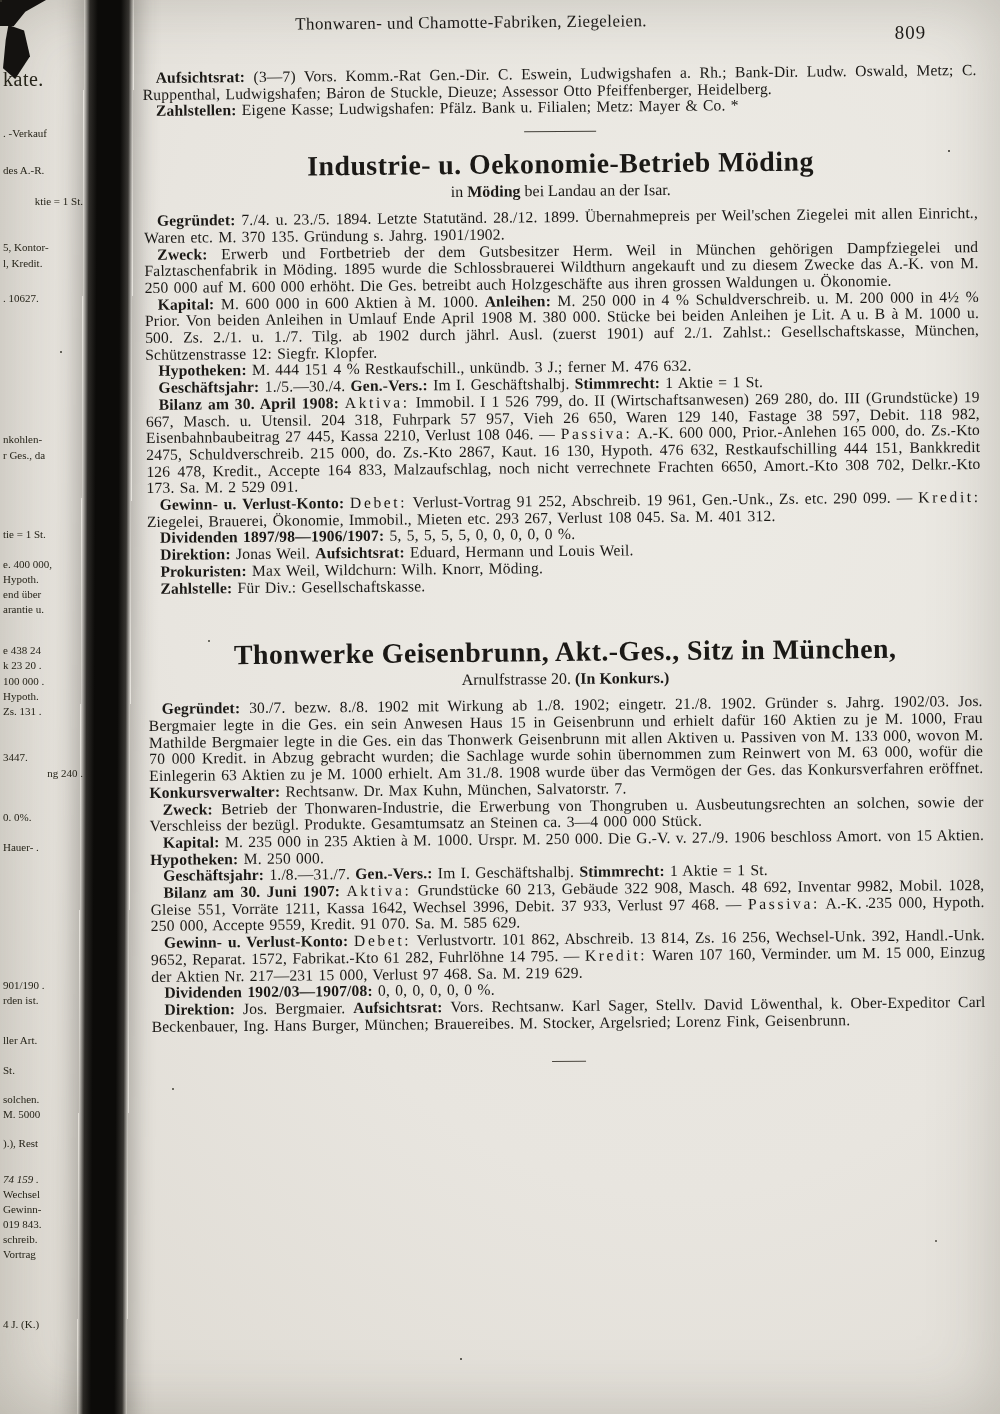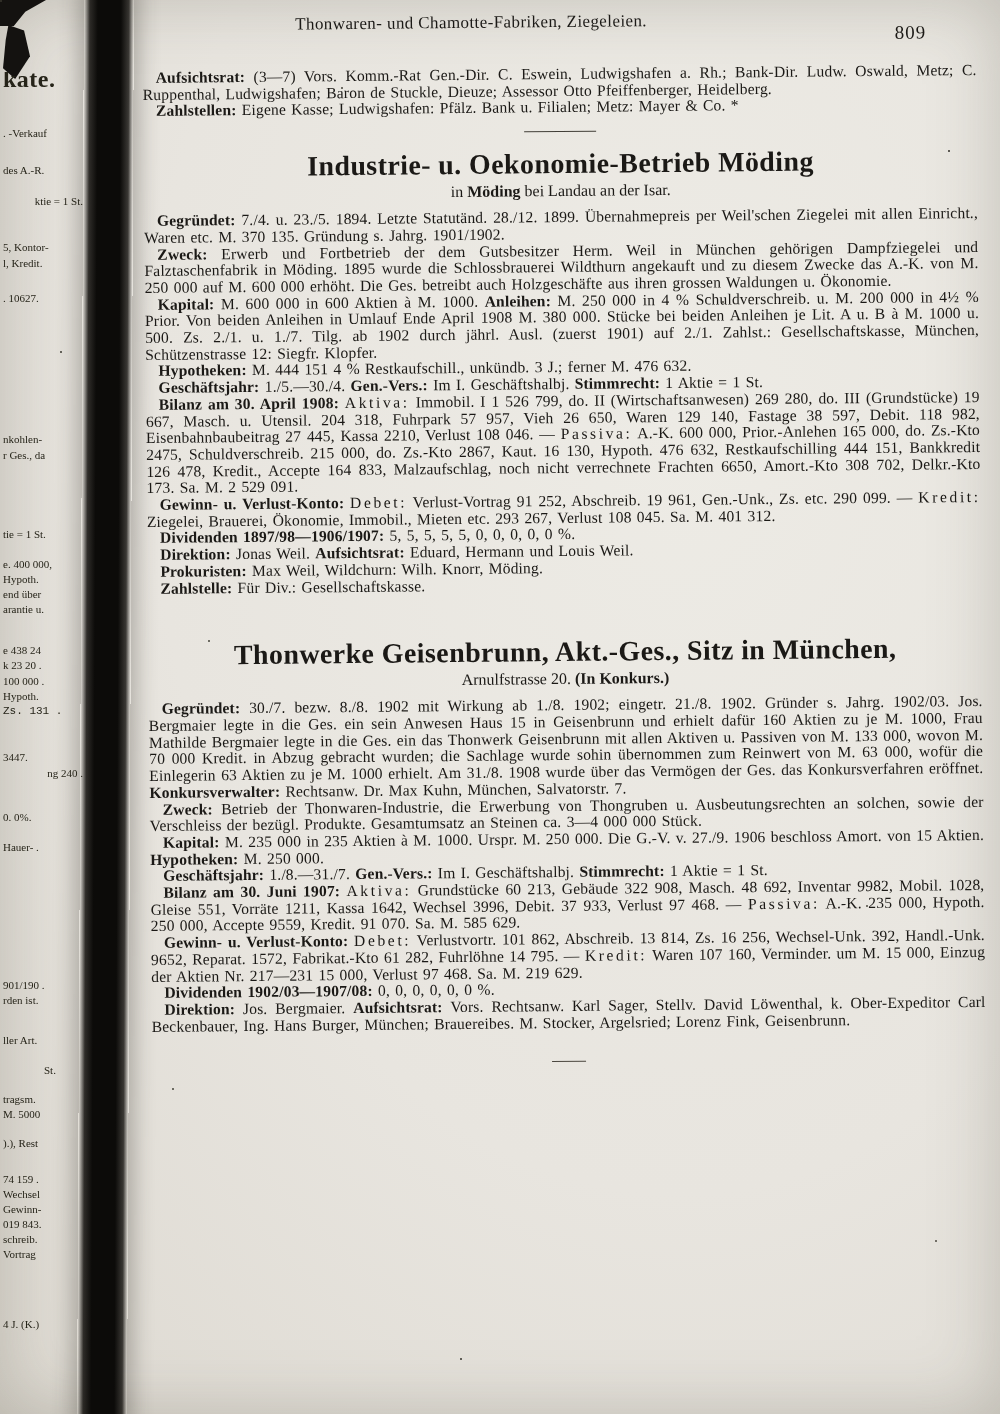--- a/index.html
+++ b/index.html
@@ -39,21 +39,21 @@
     background:#3a382f;
     box-shadow:341px 87px 0 #45433a, 948px 150px 0 #2f2d26, 722px 301px 0 #4b493f,
       208px 640px 0 #45433a, 866px 905px 0 #4b493f, 172px 1088px 0 #45433a,
       60px 351px 0 #3a382f, 935px 1240px 0 #4b493f, 460px 1358px 0 #35332c;}
   
   .margin{position:absolute;inset:0;pointer-events:none;}
   .frag{
     position:absolute;left:3px;width:80px;overflow:hidden;white-space:nowrap;
     font-size:11px;color:#262419;line-height:15px;
   }
-  .frag-big{font-size:24px;font-weight:bold;letter-spacing:.5px;}
+  .frag-big{font-size:20px;font-weight:normal;letter-spacing:.5px;}
   
   .content{
     position:absolute;left:142px;top:16px;width:834px;
     transform:rotate(-.55deg);transform-origin:top left;
     color:var(--ink);
   }
   .pagehead{position:relative;height:22px;margin-bottom:32px;}
   .pagehead-title{
     width:100%;text-align:center;font-size:17px;letter-spacing:.4px;
     transform:translateX(-88px);
@@ -95,33 +95,33 @@
       <div class="frag" style="top: 448px;">r Ges., da</div>
       <div class="frag" style="top: 527px;">tie = 1 St.</div>
       <div class="frag" style="top: 557px;">e. 400 000,</div>
       <div class="frag" style="top: 572px;">Hypoth.</div>
       <div class="frag" style="top: 587px;">end über</div>
       <div class="frag" style="top: 602px;">arantie u.</div>
       <div class="frag" style="top: 643px;">e 438 24</div>
       <div class="frag" style="top: 658px;">k 23 20 .</div>
       <div class="frag" style="top: 674px;">100 000 .</div>
       <div class="frag" style="top: 689px;">Hypoth.</div>
-      <div class="frag" style="top: 704px; font-family: Liberation Mono, monospace;">Zs. 131 .</div>
+      <div class="frag" style="top: 704px;">Zs. 131 .</div>
       <div class="frag" style="top: 750px;">3447.</div>
       <div class="frag" style="top: 766px; text-align: right;">ng 240 .</div>
       <div class="frag" style="top: 810px;">0. 0%.</div>
       <div class="frag" style="top: 840px;">Hauer- .</div>
       <div class="frag" style="top: 978px;">901/190 .</div>
       <div class="frag" style="top: 993px;">rden ist.</div>
       <div class="frag" style="top: 1033px;">ller Art.</div>
-      <div class="frag" style="top: 1063px; margin-left: 41px;">St.</div>
-      <div class="frag" style="top: 1092px;">tragsm.</div>
+      <div class="frag" style="top: 1063px;">St.</div>
+      <div class="frag" style="top: 1092px;">solchen.</div>
       <div class="frag" style="top: 1107px;">M. 5000</div>
       <div class="frag" style="top: 1136px;">).), Rest</div>
-      <div class="frag" style="top: 1172px;">74 159 .</div>
+      <div class="frag" style="top: 1172px; font-style: italic;">74 159 .</div>
       <div class="frag" style="top: 1187px;">Wechsel</div>
       <div class="frag" style="top: 1202px;">Gewinn-</div>
       <div class="frag" style="top: 1217px;">019 843.</div>
       <div class="frag" style="top: 1232px;">schreib.</div>
       <div class="frag" style="top: 1247px;">Vortrag</div>
       <div class="frag" style="top: 1317px;">4 J. (K.)</div>
     </div>
 
   <div class="content">
     <div class="pagehead">

